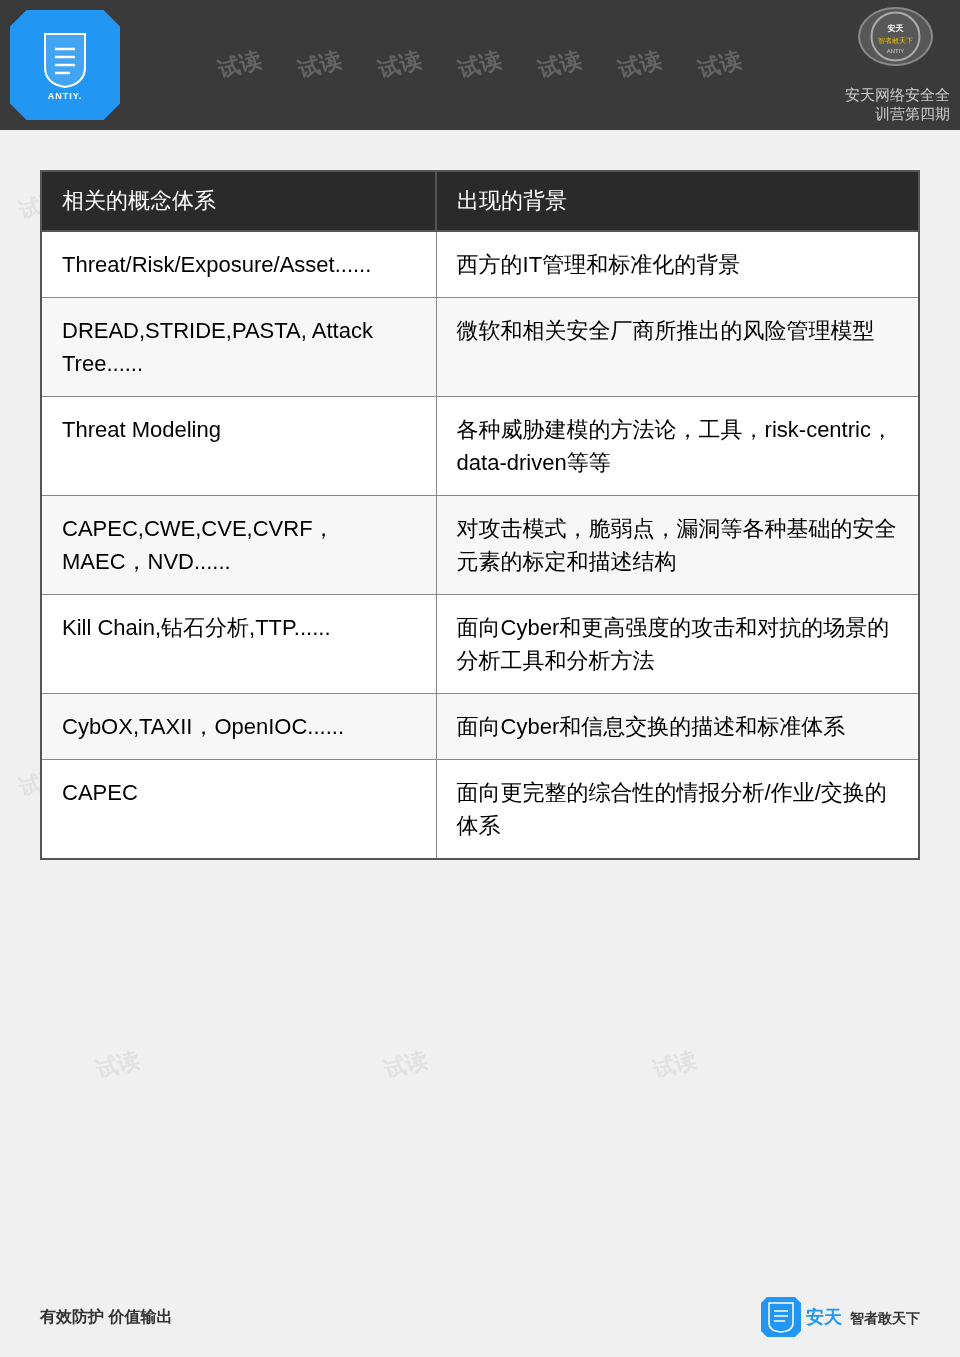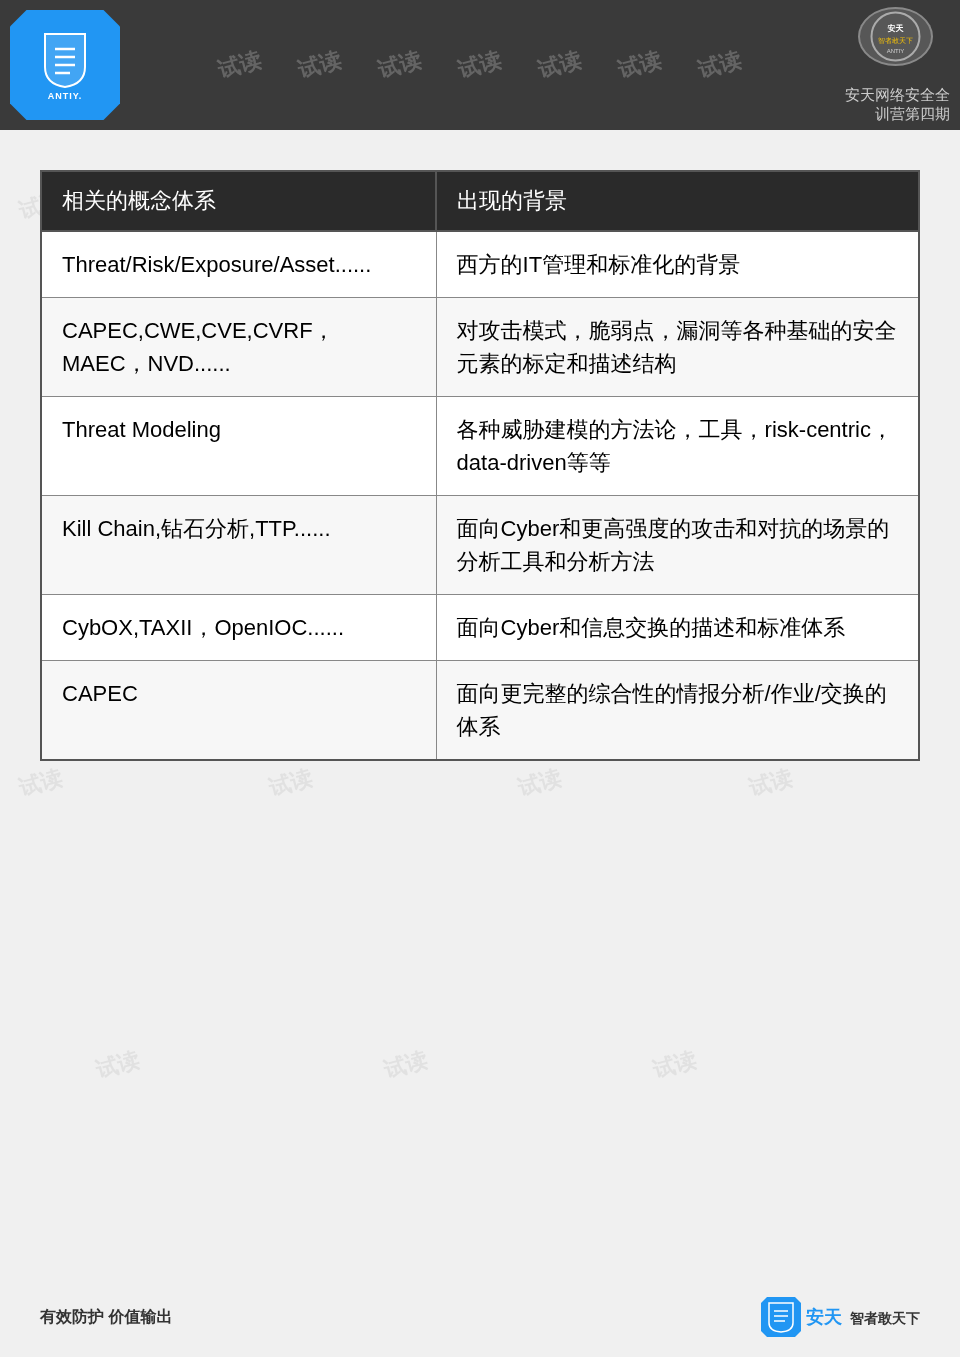--- a/index.html
+++ b/index.html
@@ -274,26 +274,30 @@
         <th class="col-left">相关的概念体系</th>
         <th class="col-right">出现的背景</th>
       </tr>
     </thead>
     <tbody id="table-body">
     <tr>
           <td class="col-left">Threat/Risk/Exposure/Asset......</td>
           <td class="col-right">西方的IT管理和标准化的背景</td>
         </tr>
         <tr>
+          <td class="col-left">DREAD,STRIDE,PASTA, Attack Tree......</td>
+          <td class="col-right">微软和相关安全厂商所推出的风险管理模型</td>
+        </tr>
+        <tr>
+          <td class="col-left">Threat Modeling</td>
+          <td class="col-right">各种威胁建模的方法论，工具，risk-centric，data-driven等等</td>
+        </tr>
+        <tr>
           <td class="col-left">CAPEC,CWE,CVE,CVRF，MAEC，NVD......</td>
           <td class="col-right">对攻击模式，脆弱点，漏洞等各种基础的安全元素的标定和描述结构</td>
-        </tr>
-        <tr>
-          <td class="col-left">Threat Modeling</td>
-          <td class="col-right">各种威胁建模的方法论，工具，risk-centric，data-driven等等</td>
         </tr>
         <tr>
           <td class="col-left">Kill Chain,钻石分析,TTP......</td>
           <td class="col-right">面向Cyber和更高强度的攻击和对抗的场景的分析工具和分析方法</td>
         </tr>
         <tr>
           <td class="col-left">CybOX,TAXII，OpenIOC......</td>
           <td class="col-right">面向Cyber和信息交换的描述和标准体系</td>
         </tr>
         <tr>

